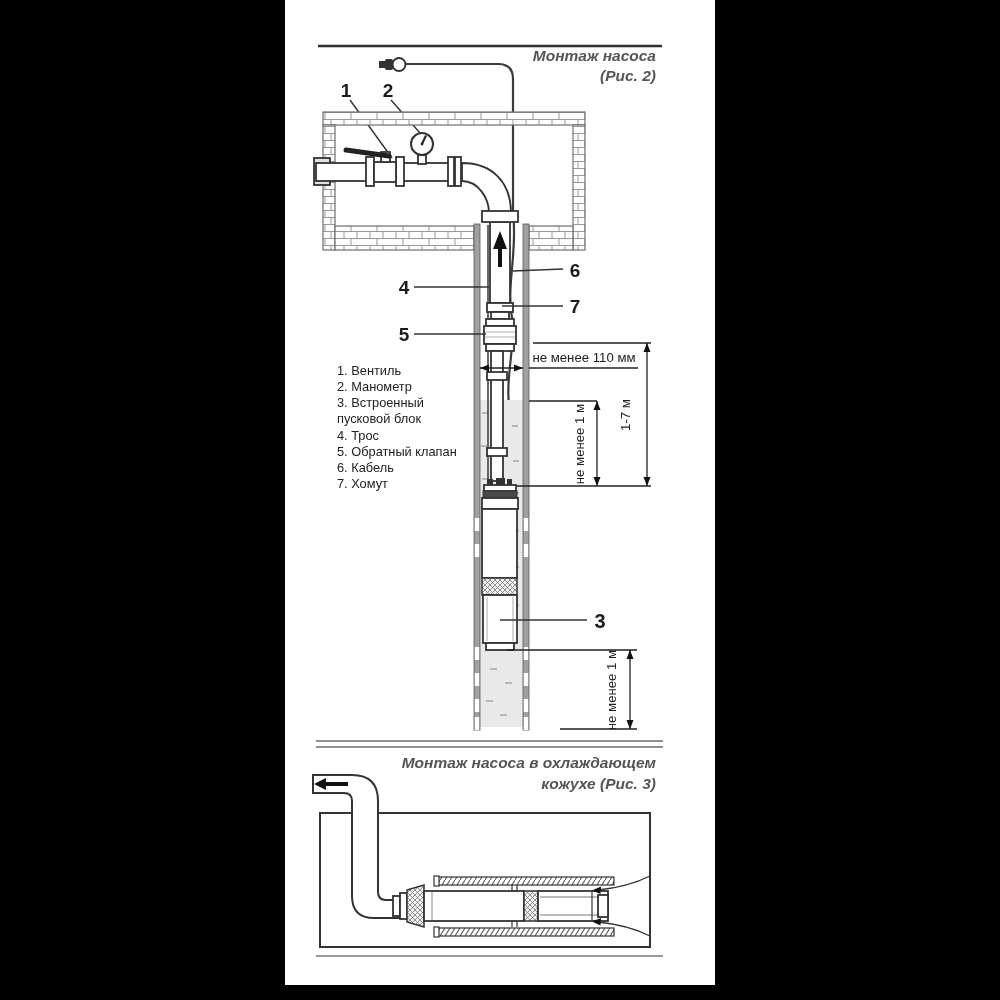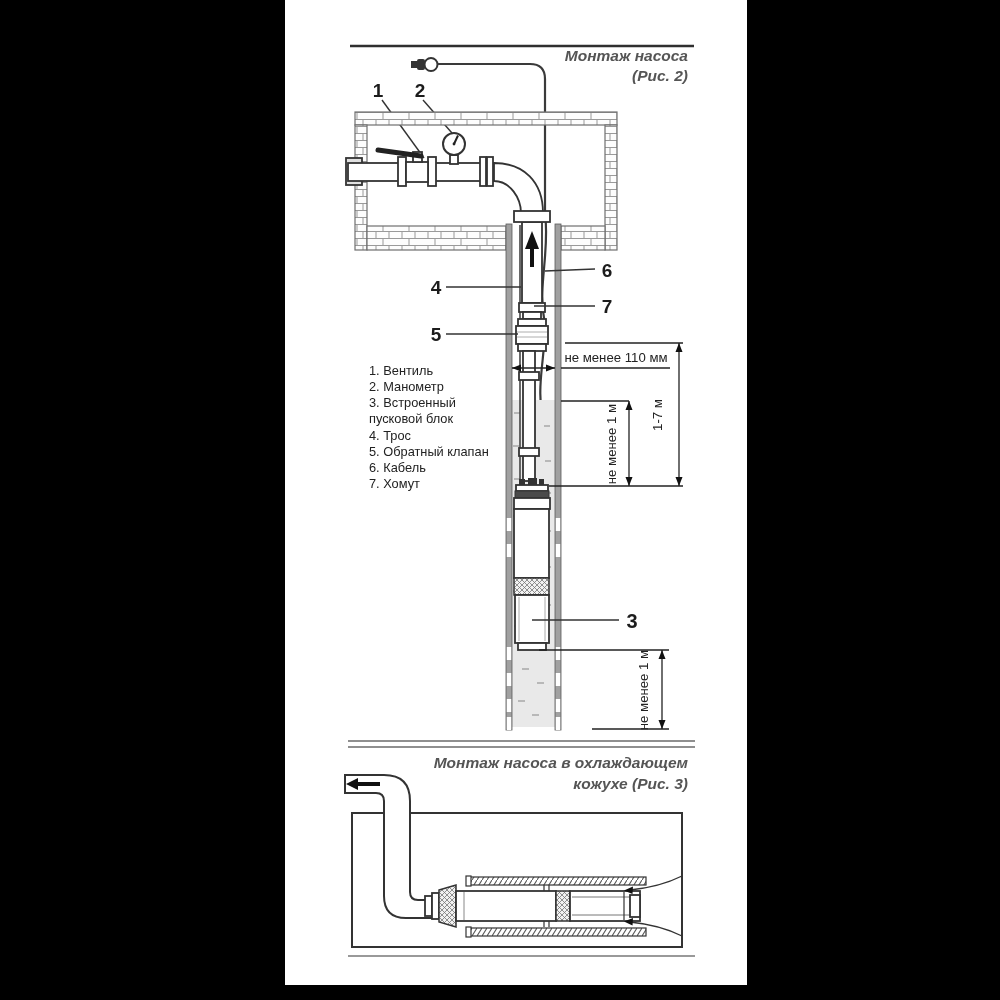--- a/index.html
+++ b/index.html
@@ -1,17 +1,17 @@
 <!DOCTYPE html>
 <html><head>
 <meta charset="utf-8">
 <style>
   html,body{margin:0;padding:0;background:#000;}
   .stage{position:relative;width:1000px;height:1000px;background:#000;overflow:hidden;}
-  .page{position:absolute;left:285px;top:0;width:430px;height:985px;background:#fff;padding-left:32px;}
+  .page{position:absolute;left:285px;top:0;width:430px;height:985px;background:#fff;}
   svg{display:block;}
   svg text{font-family:"Liberation Sans",sans-serif;}
   .t-title{font-style:italic;font-weight:600;font-size:15.5px;fill:#555;}
   .t-num{font-weight:700;font-size:19px;fill:#1c1c1c;}
   .t-num-big{font-weight:700;font-size:20px;fill:#1c1c1c;}
   .t-legend{font-weight:400;font-size:12.8px;fill:#222;}
   .t-dim{font-weight:400;font-size:13.2px;fill:#222;}
   .ln{stroke:#333;stroke-width:1.8;fill:#fff;}
   .thin{stroke:#333;stroke-width:1.3;fill:none;}
   .leader{stroke:#333;stroke-width:1.4;fill:none;}

